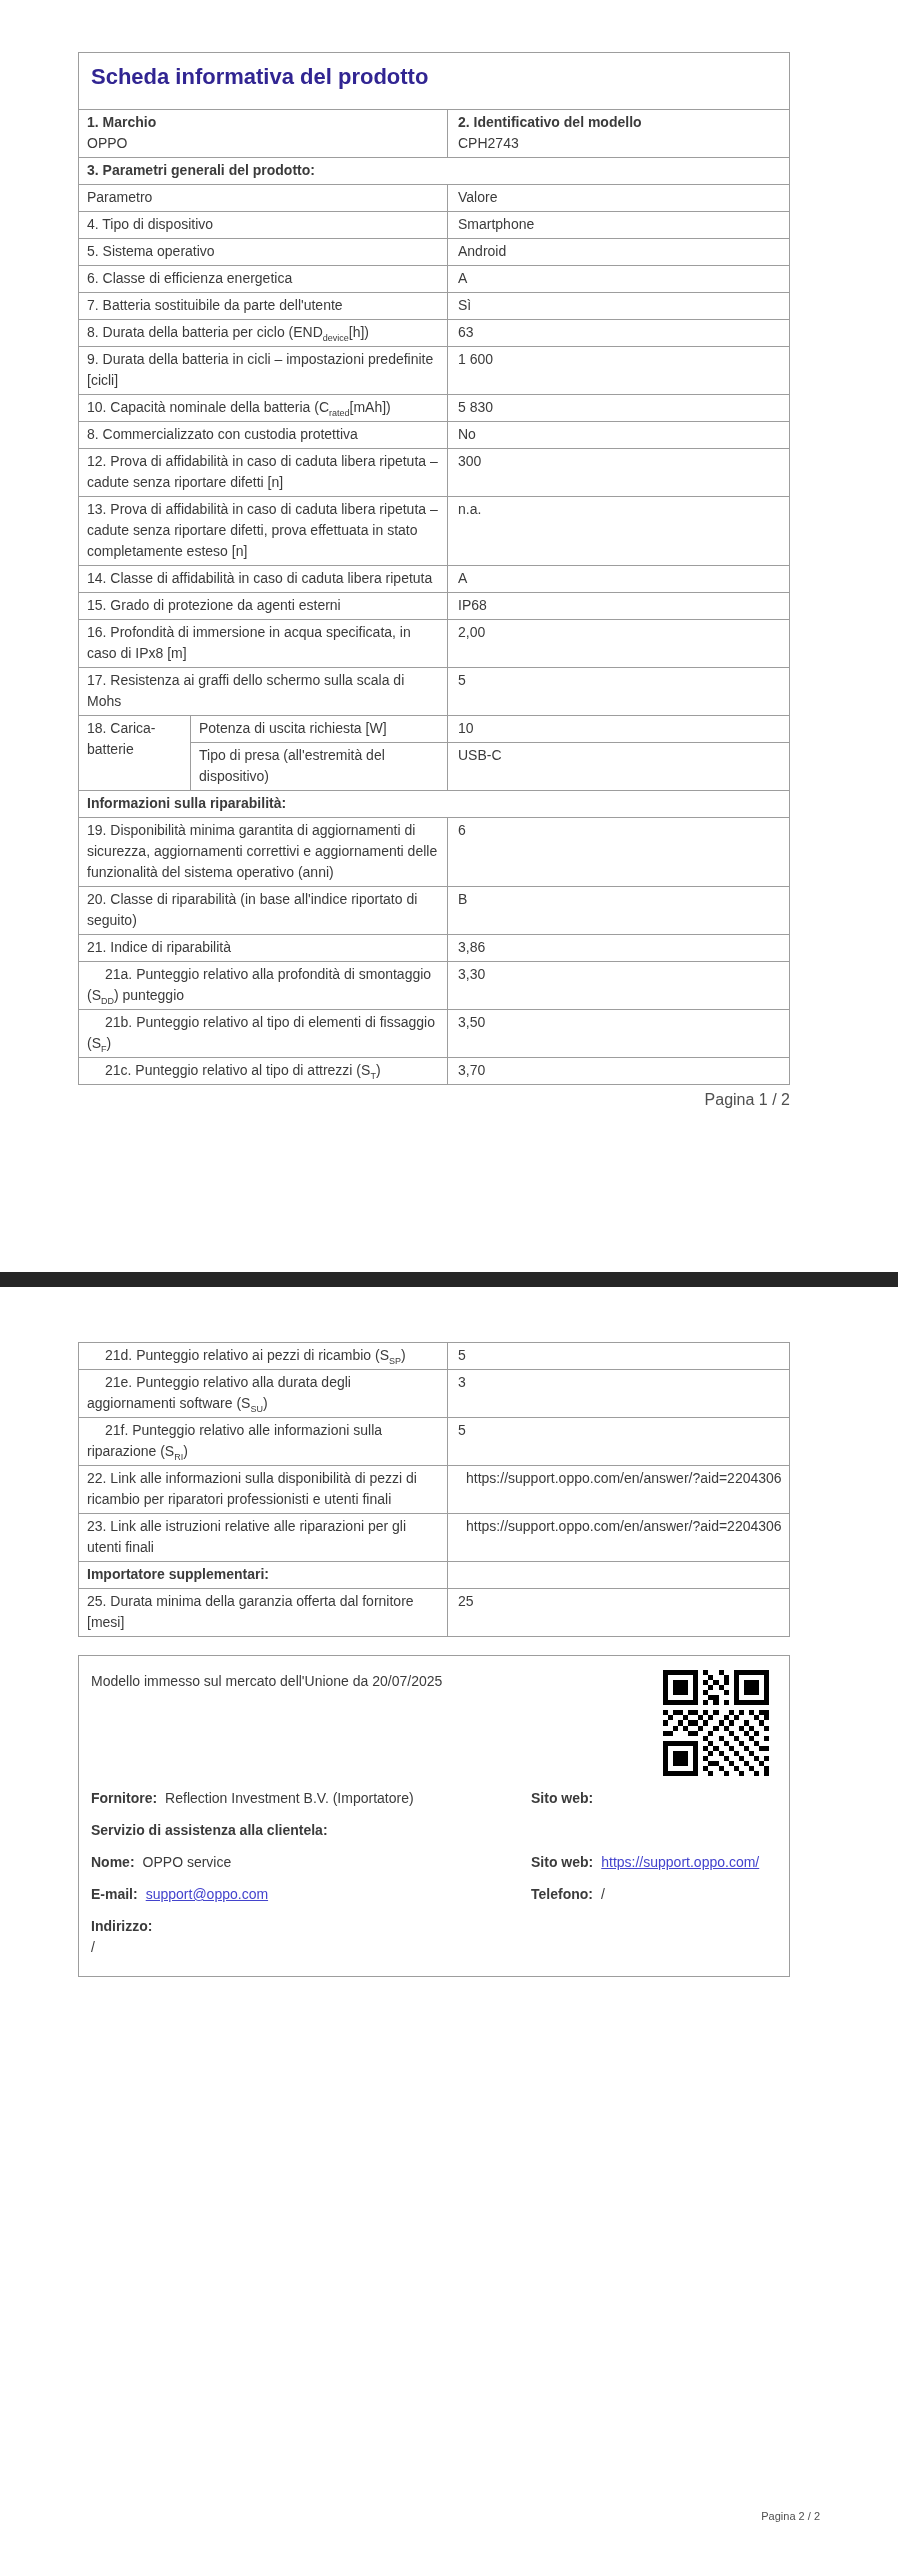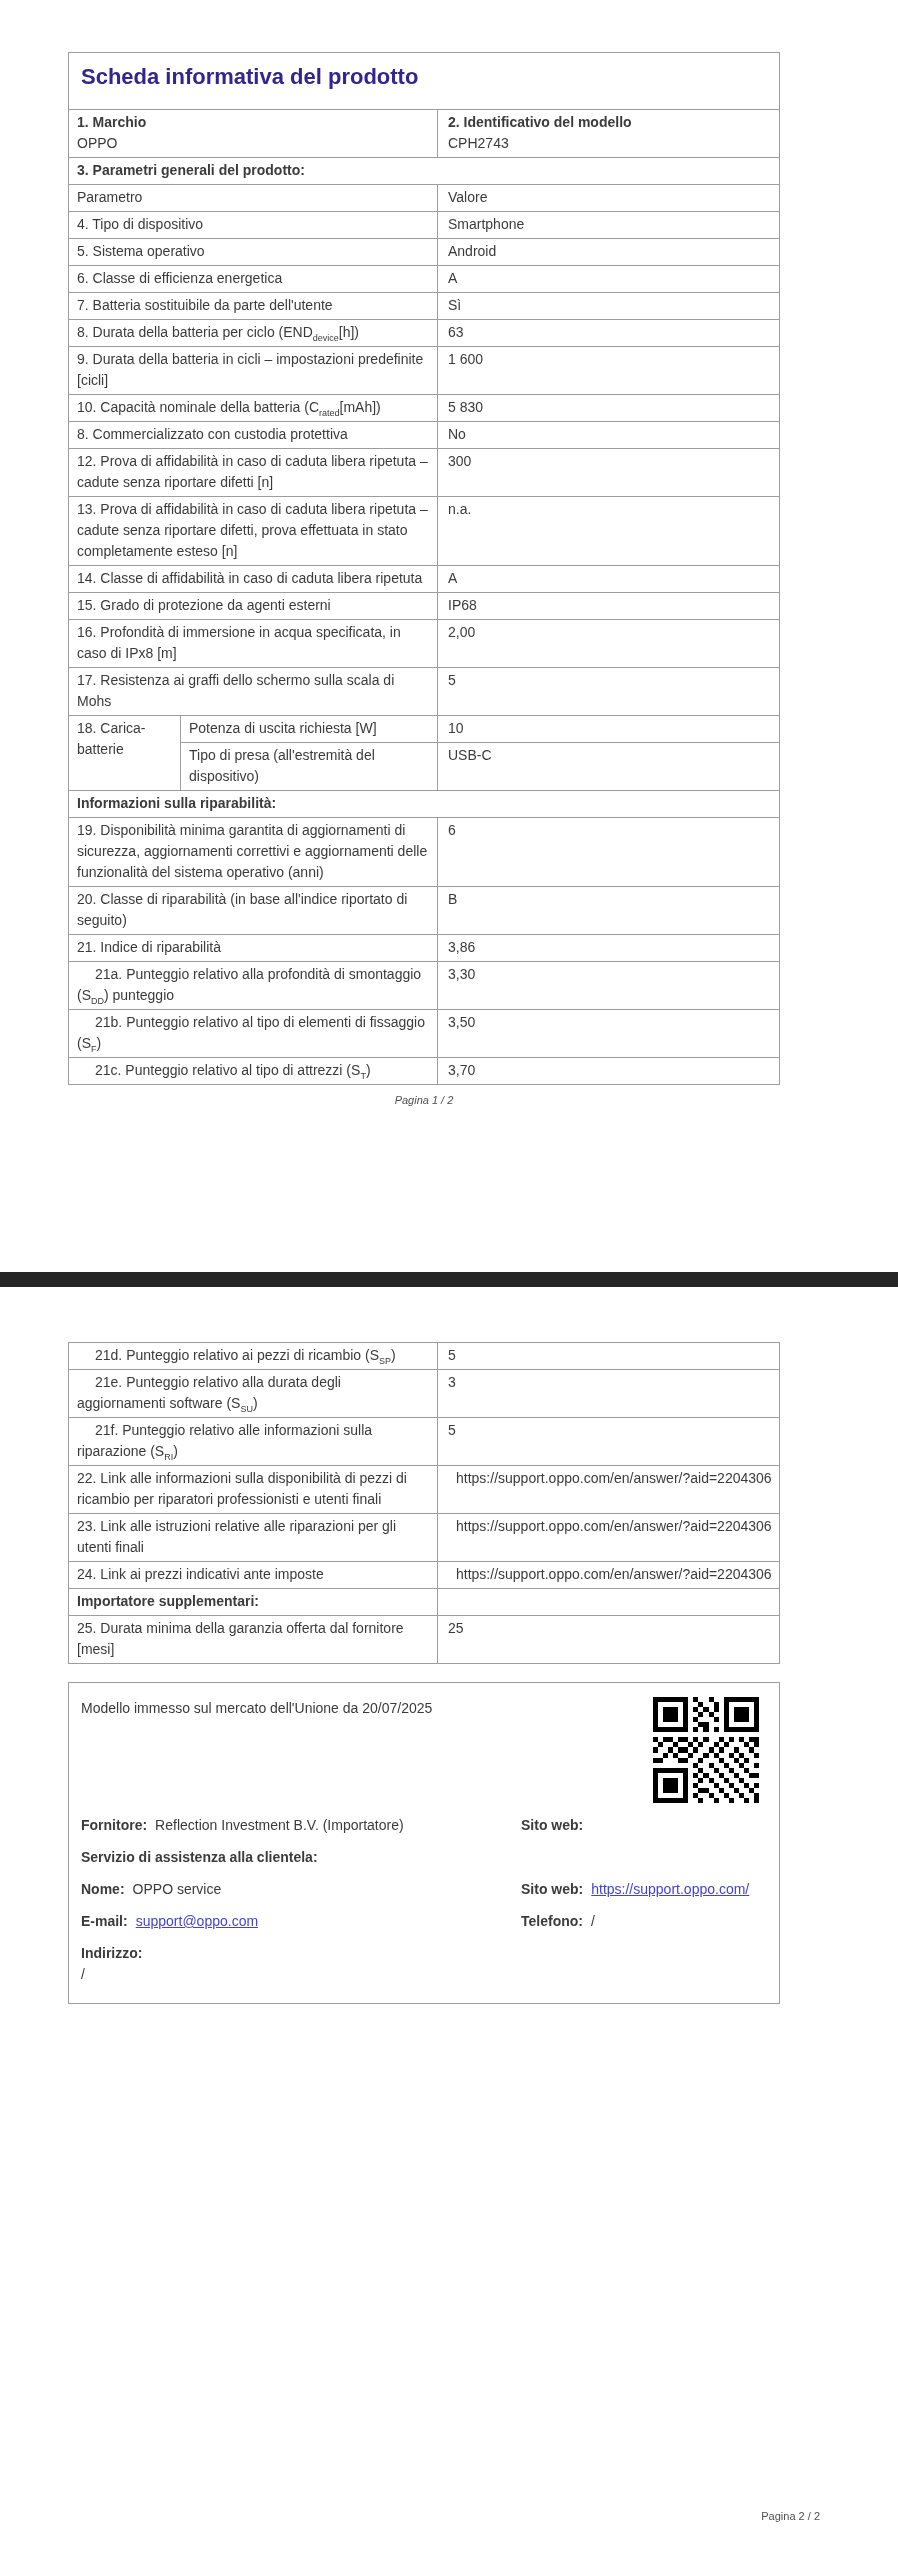--- a/index.html
+++ b/index.html
@@ -3,39 +3,39 @@
 <meta charset="utf-8">
 <style>
   * { box-sizing: border-box; }
   html, body { margin: 0; padding: 0; }
   body {
     width: 898px; height: 2560px; overflow: hidden; position: relative;
     background: #ffffff; color: #3b3b3b;
     font-family: "Liberation Sans", sans-serif;
     font-size: 14px; line-height: 21px;
   }
-  .page { position: absolute; left: 68px; width: 712px; }
+  .page { position: absolute; left: 78px; width: 712px; }
   .page1 { top: 52px; }
   .page2 { top: 1343px; }
 
   
   .title-box { border: 1px solid #9d9d9d; padding: 8px 12px 16px 12px; }
   .doc-title { margin: 0; color: #312592; font-size: 22px; line-height: 32px; font-weight: bold; }
   .regulation { margin: 7px 0 0 0; font-size: 13px; line-height: 18px; max-width: 520px; }
 
   
   table { border-collapse: collapse; width: 100%; table-layout: fixed; margin-top: -1px; }
   td { border: 1px solid #9d9d9d; padding: 2px 6px 3px 8px; vertical-align: top; }
   .b { font-weight: bold; }
   .vcell { padding-left: 10px; }
   .indent { text-indent: 18px; }
   .cell-url { text-indent: 8px; word-break: break-all; }
   sub { font-size: 9px; line-height: 0; }
 
-  .page-footer { text-align: center; font-size: 11px; line-height: 14px; color: #4f4f4f; margin-top: 8px; font-style: italic; }
+  .page-footer { text-align: right; font-size: 16px; line-height: 14px; color: #4f4f4f; margin-top: 8px; }
   .footer2abs { position: absolute; top: 2506px; left: 78px; width: 742px; text-align: right; font-size: 11px; color: #4f4f4f; }
 
   
   .separator { position: absolute; top: 1272px; left: 0; width: 898px; height: 15px; background: #262626; }
 
   
   .info-box { position: relative; border: 1px solid #9d9d9d; margin-top: 18px; padding: 15px 14px 18px 12px; }
   .qr { position: absolute; top: 14px; right: 20px; width: 106px; height: 106px; }
   .market-line { margin-bottom: 96px; }
   .ib-row { display: grid; grid-template-columns: 440px 1fr; margin-bottom: 11px; }
@@ -206,24 +206,20 @@
         </tr>
       <tr>
           <td>22. Link alle informazioni sulla disponibilità di pezzi di ricambio per riparatori professionisti e utenti finali</td>
           <td class="vcell cell-url">https://support.oppo.com/en/answer/?aid=2204306</td>
         </tr>
       <tr>
           <td>23. Link alle istruzioni relative alle riparazioni per gli utenti finali</td>
           <td class="vcell cell-url">https://support.oppo.com/en/answer/?aid=2204306</td>
         </tr>
       <tr>
-          <td>24. Link ai prezzi indicativi ante imposte</td>
-          <td class="vcell cell-url">https://support.oppo.com/en/answer/?aid=2204306</td>
-        </tr>
-      <tr>
         <td class="b">Importatore supplementari:</td>
         <td></td>
       </tr>
       <tr>
           <td>25. Durata minima della garanzia offerta dal fornitore [mesi]</td>
           <td class="vcell">25</td>
         </tr>
     </tbody>
   </table>
 

